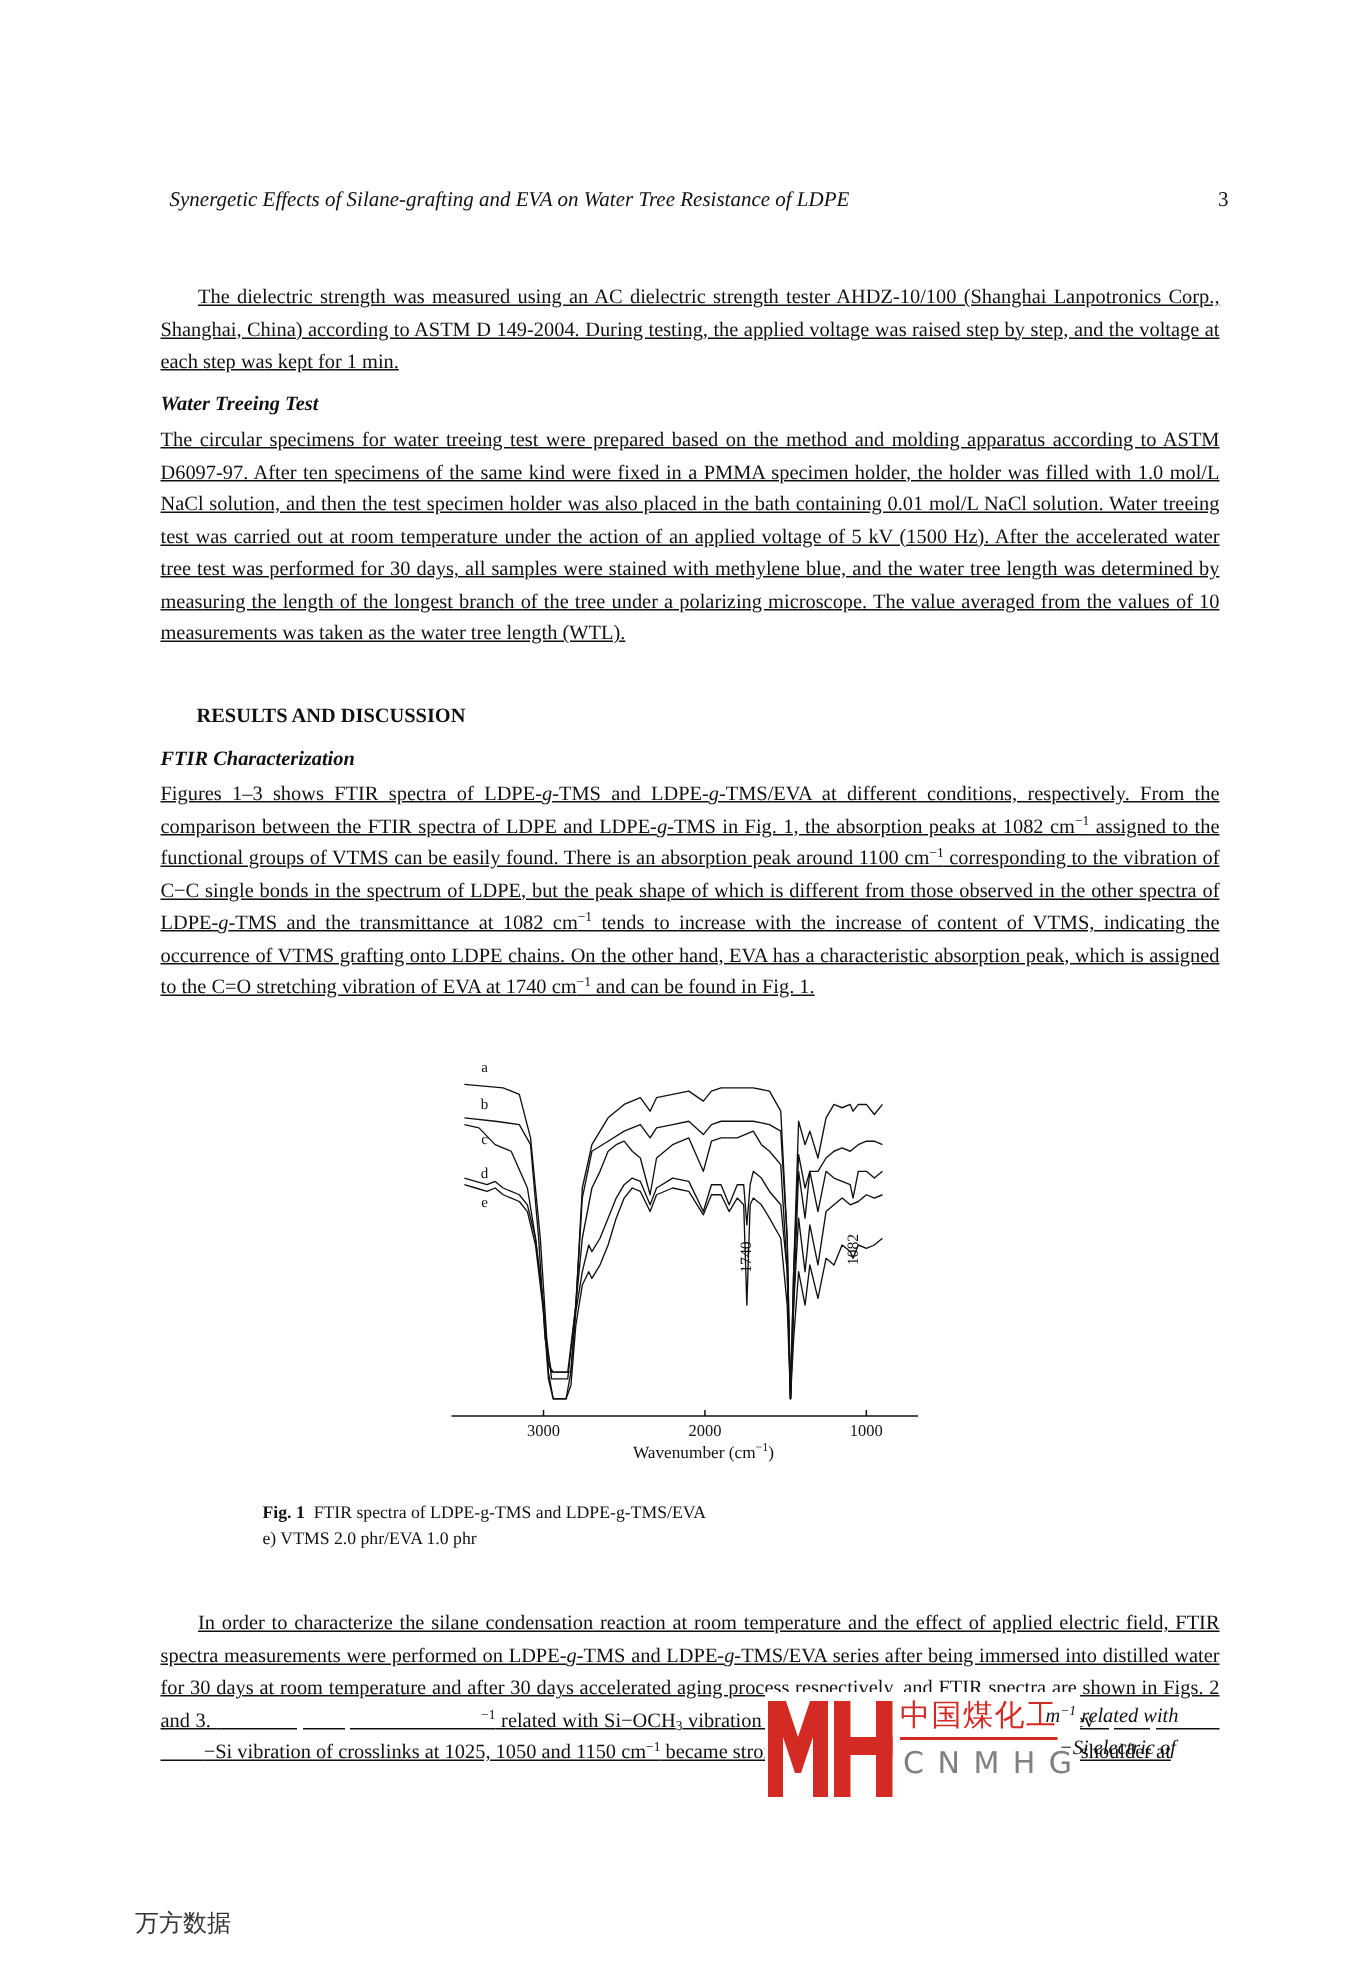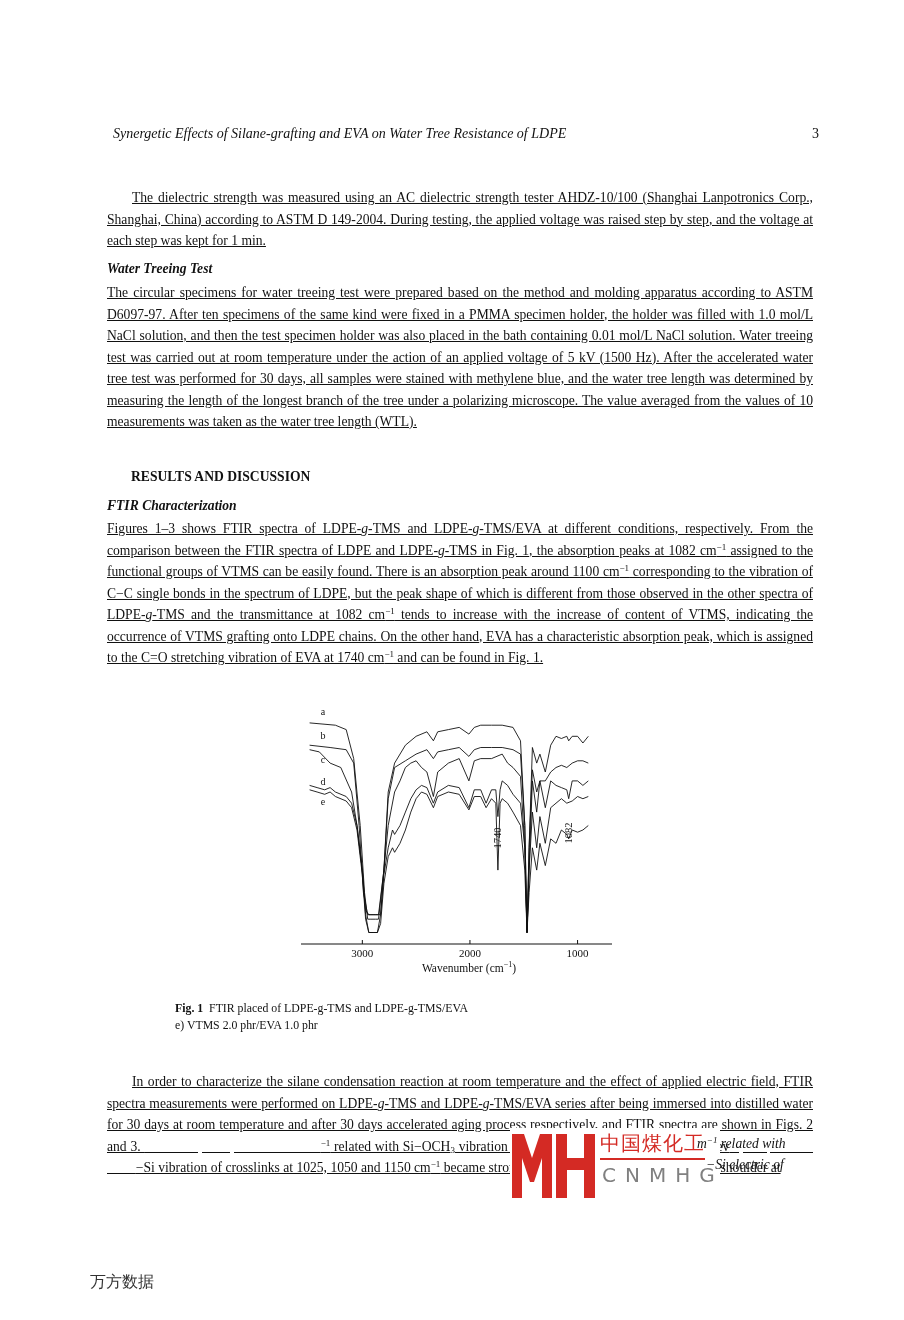--- a/index.html
+++ b/index.html
@@ -73,21 +73,21 @@
       <text x="287.56401384083046" y="257" text-anchor="middle" font-family="Liberation Serif, serif" font-size="11" fill="#111">1000</text>
     </g>
   <g id="annotations">
       <text x="0" y="0" transform="translate(210.9,138) rotate(-90)" text-anchor="middle" font-family="Liberation Serif, serif" font-size="10.5" fill="#111">1740</text>
       <text x="0" y="0" transform="translate(281.7,133) rotate(-90)" text-anchor="middle" font-family="Liberation Serif, serif" font-size="10.5" fill="#111">1082</text>
     </g>
   <text id="xlabel" x="179" y="272" text-anchor="middle" font-family="Liberation Serif, serif" font-size="11.5" fill="#111"><tspan>Wavenumber (cm</tspan><tspan dy="-5" font-size="8">−1</tspan><tspan dy="5">)</tspan></text>
 </svg>
 
 <div class="caption">
-  <div><b>Fig. 1</b>&nbsp; <span>FTIR placed of LDPE-g-TMS and LDPE-g-TMS/EVA</span></div>
+  <div><b>Fig. 1</b>&nbsp; <span>FTIR spectra of LDPE-g-TMS and LDPE-g-TMS/EVA</span></div>
   <div>e) VTMS 2.0 phr/EVA 1.0 phr</div>
 </div>
 
 <p class="para indent" style="top:1071px;"><span>In order to characterize the silane condensation reaction at room temperature and the effect of applied electric field, FTIR spectra measurements were performed on LDPE-</span><i>g</i><span>-TMS and LDPE-</span><i>g</i><span>-TMS/EVA series after being immersed into distilled water for 30 days at room temperature and after 30 days accelerated aging process respectively, and FTIR spectra are shown in Figs. 2 and 3. </span><span style="color:transparent">The absorption peak at 1090 cm</span><sup>−1</sup><span> related with Si−OCH</span><sub>3</sub><span> vibration of Si−(OCH</span><sub>3</sub><span>) groups decreased, howev</span><span style="color:transparent">er, the peaks of Si−O</span><span>−Si vibration of crosslinks at 1025, 1050 and 1150 cm</span><sup>−1</sup><span> became strong. Th</span><span>e increase in the intensity o</span><span>f the shoulder at</span></p>
 
 <div class="watermark">
   <div class="wm-bg"></div>
   <svg class="wm-logo" width="86" height="70" viewBox="0 0 86 70">
     <path d="M2 6 L14 6 L22 30 L30 6 L42 6 L42 70 L32 70 L32 30 L24 54 L20 54 L12 30 L12 70 L2 70 Z" fill="#d42a24"></path>
     <rect x="46" y="6" width="11" height="64" fill="#d42a24"></rect>

